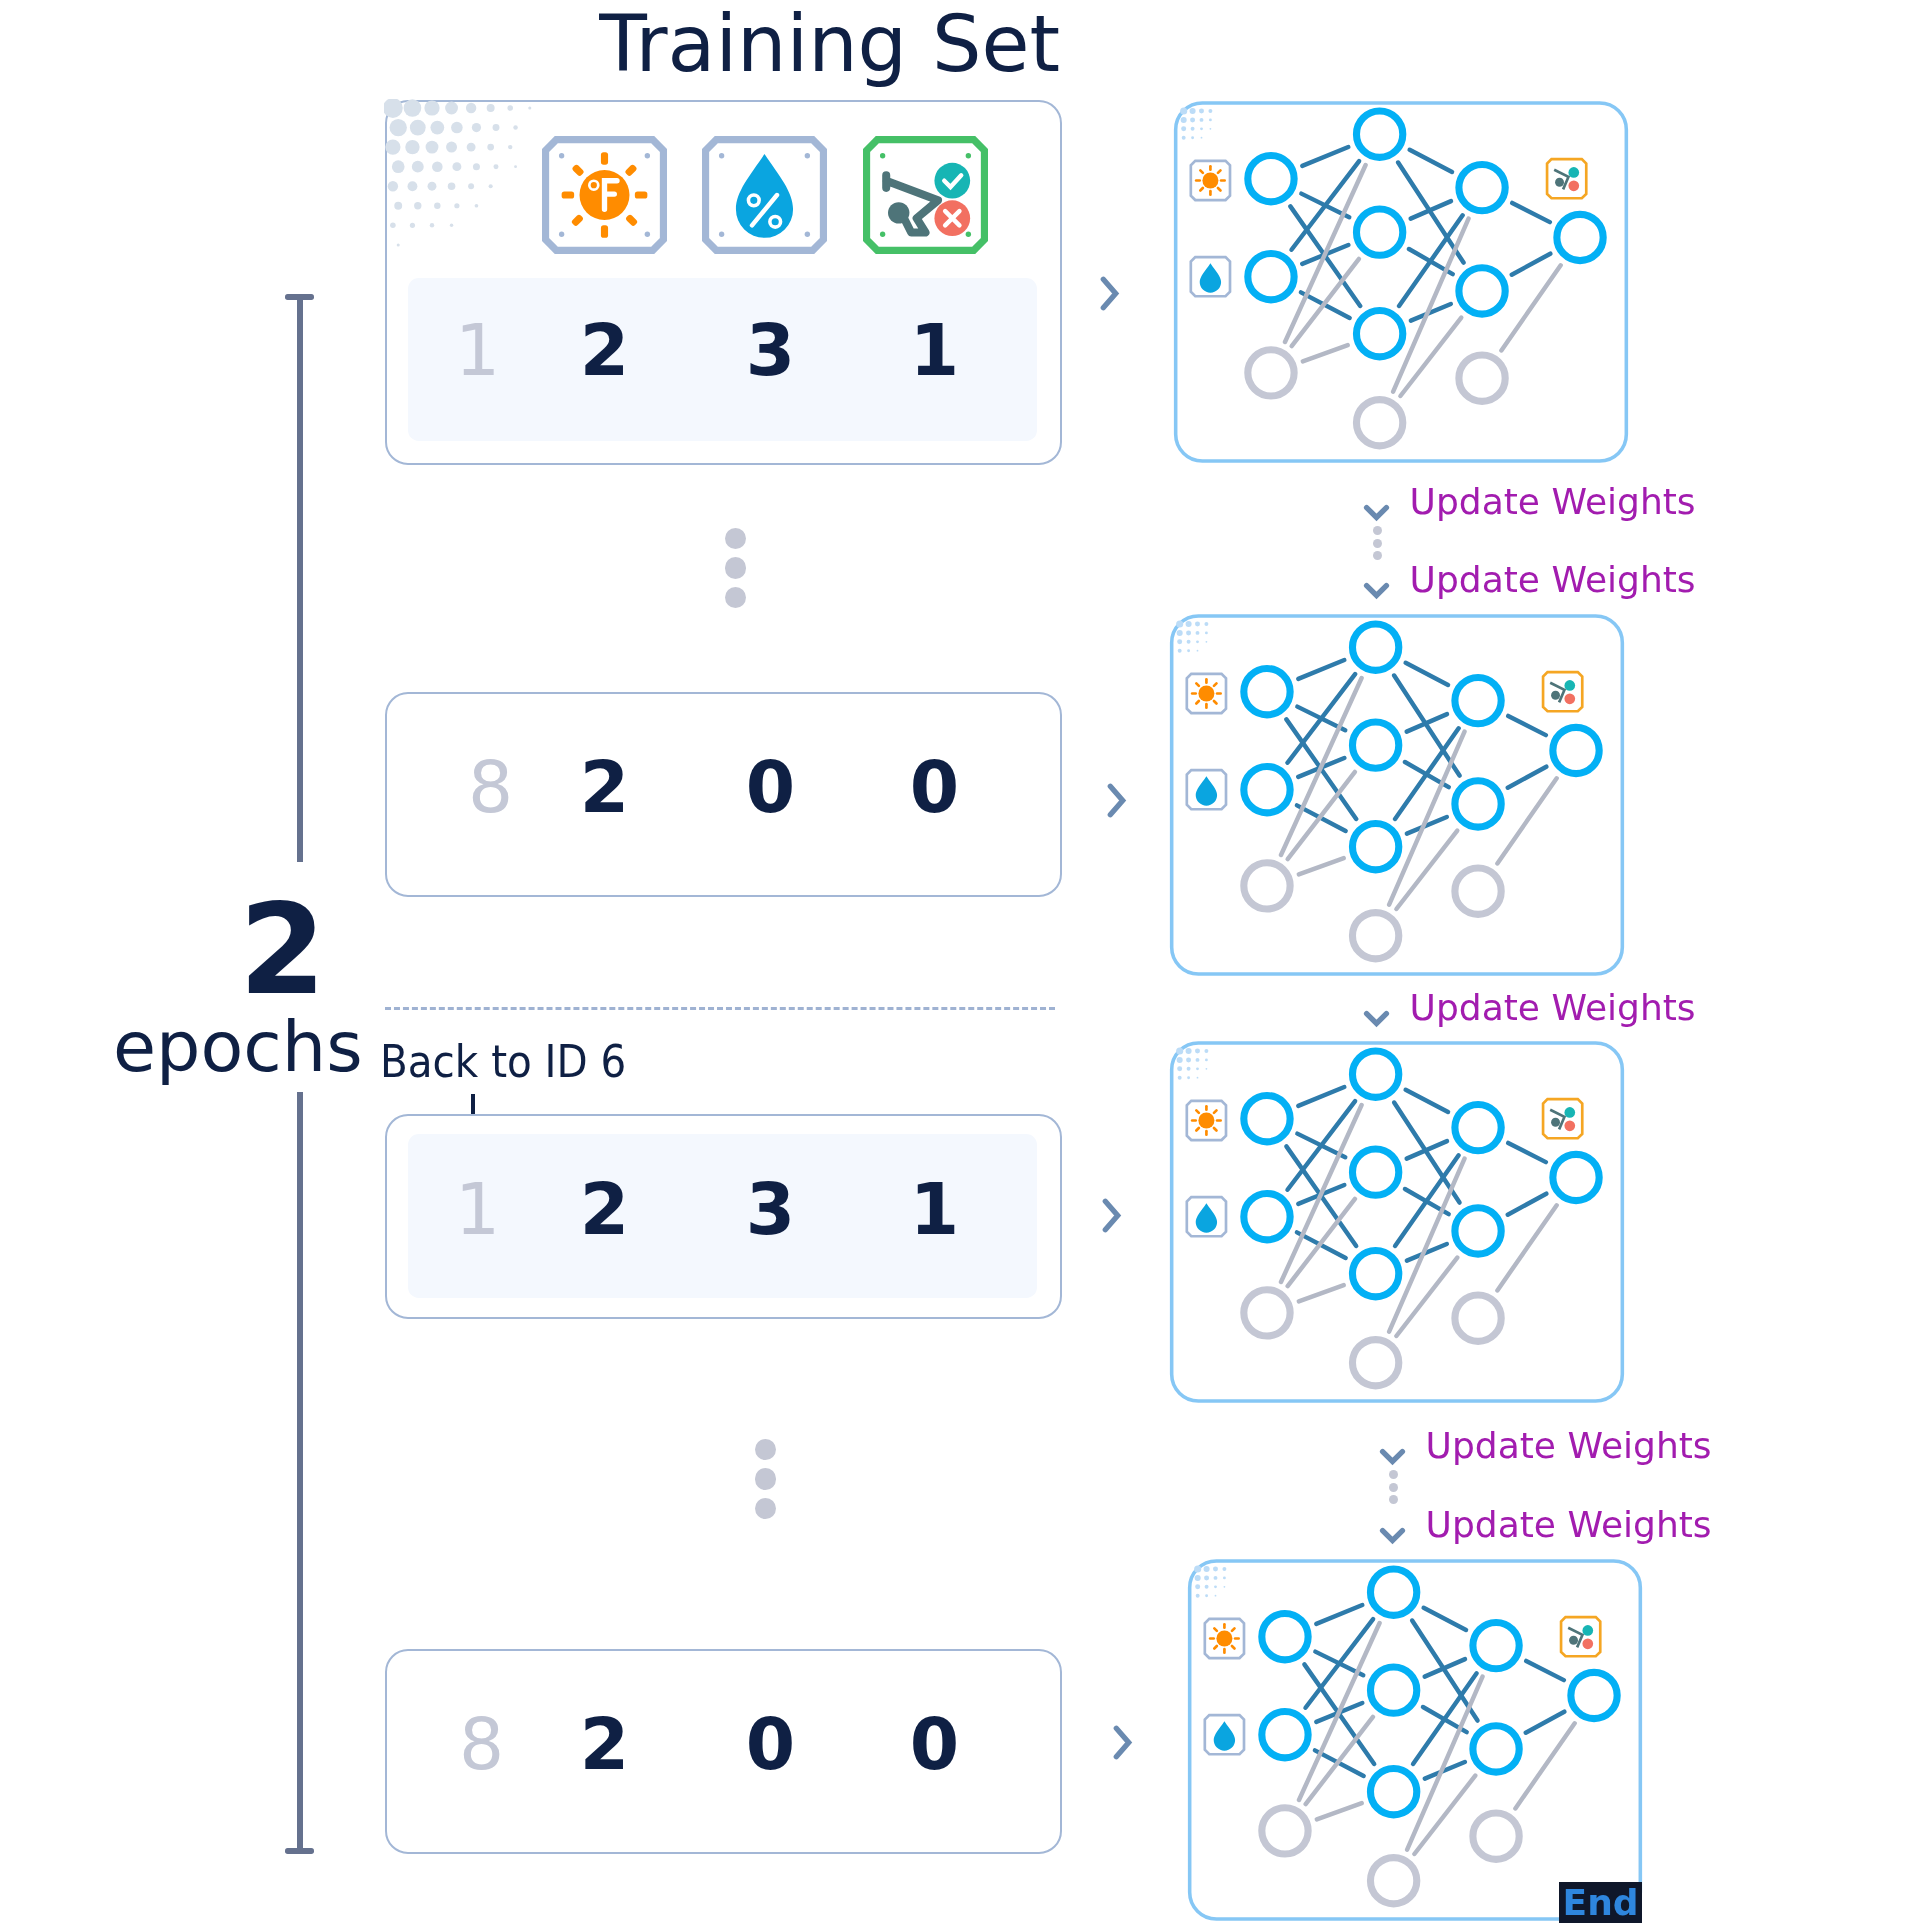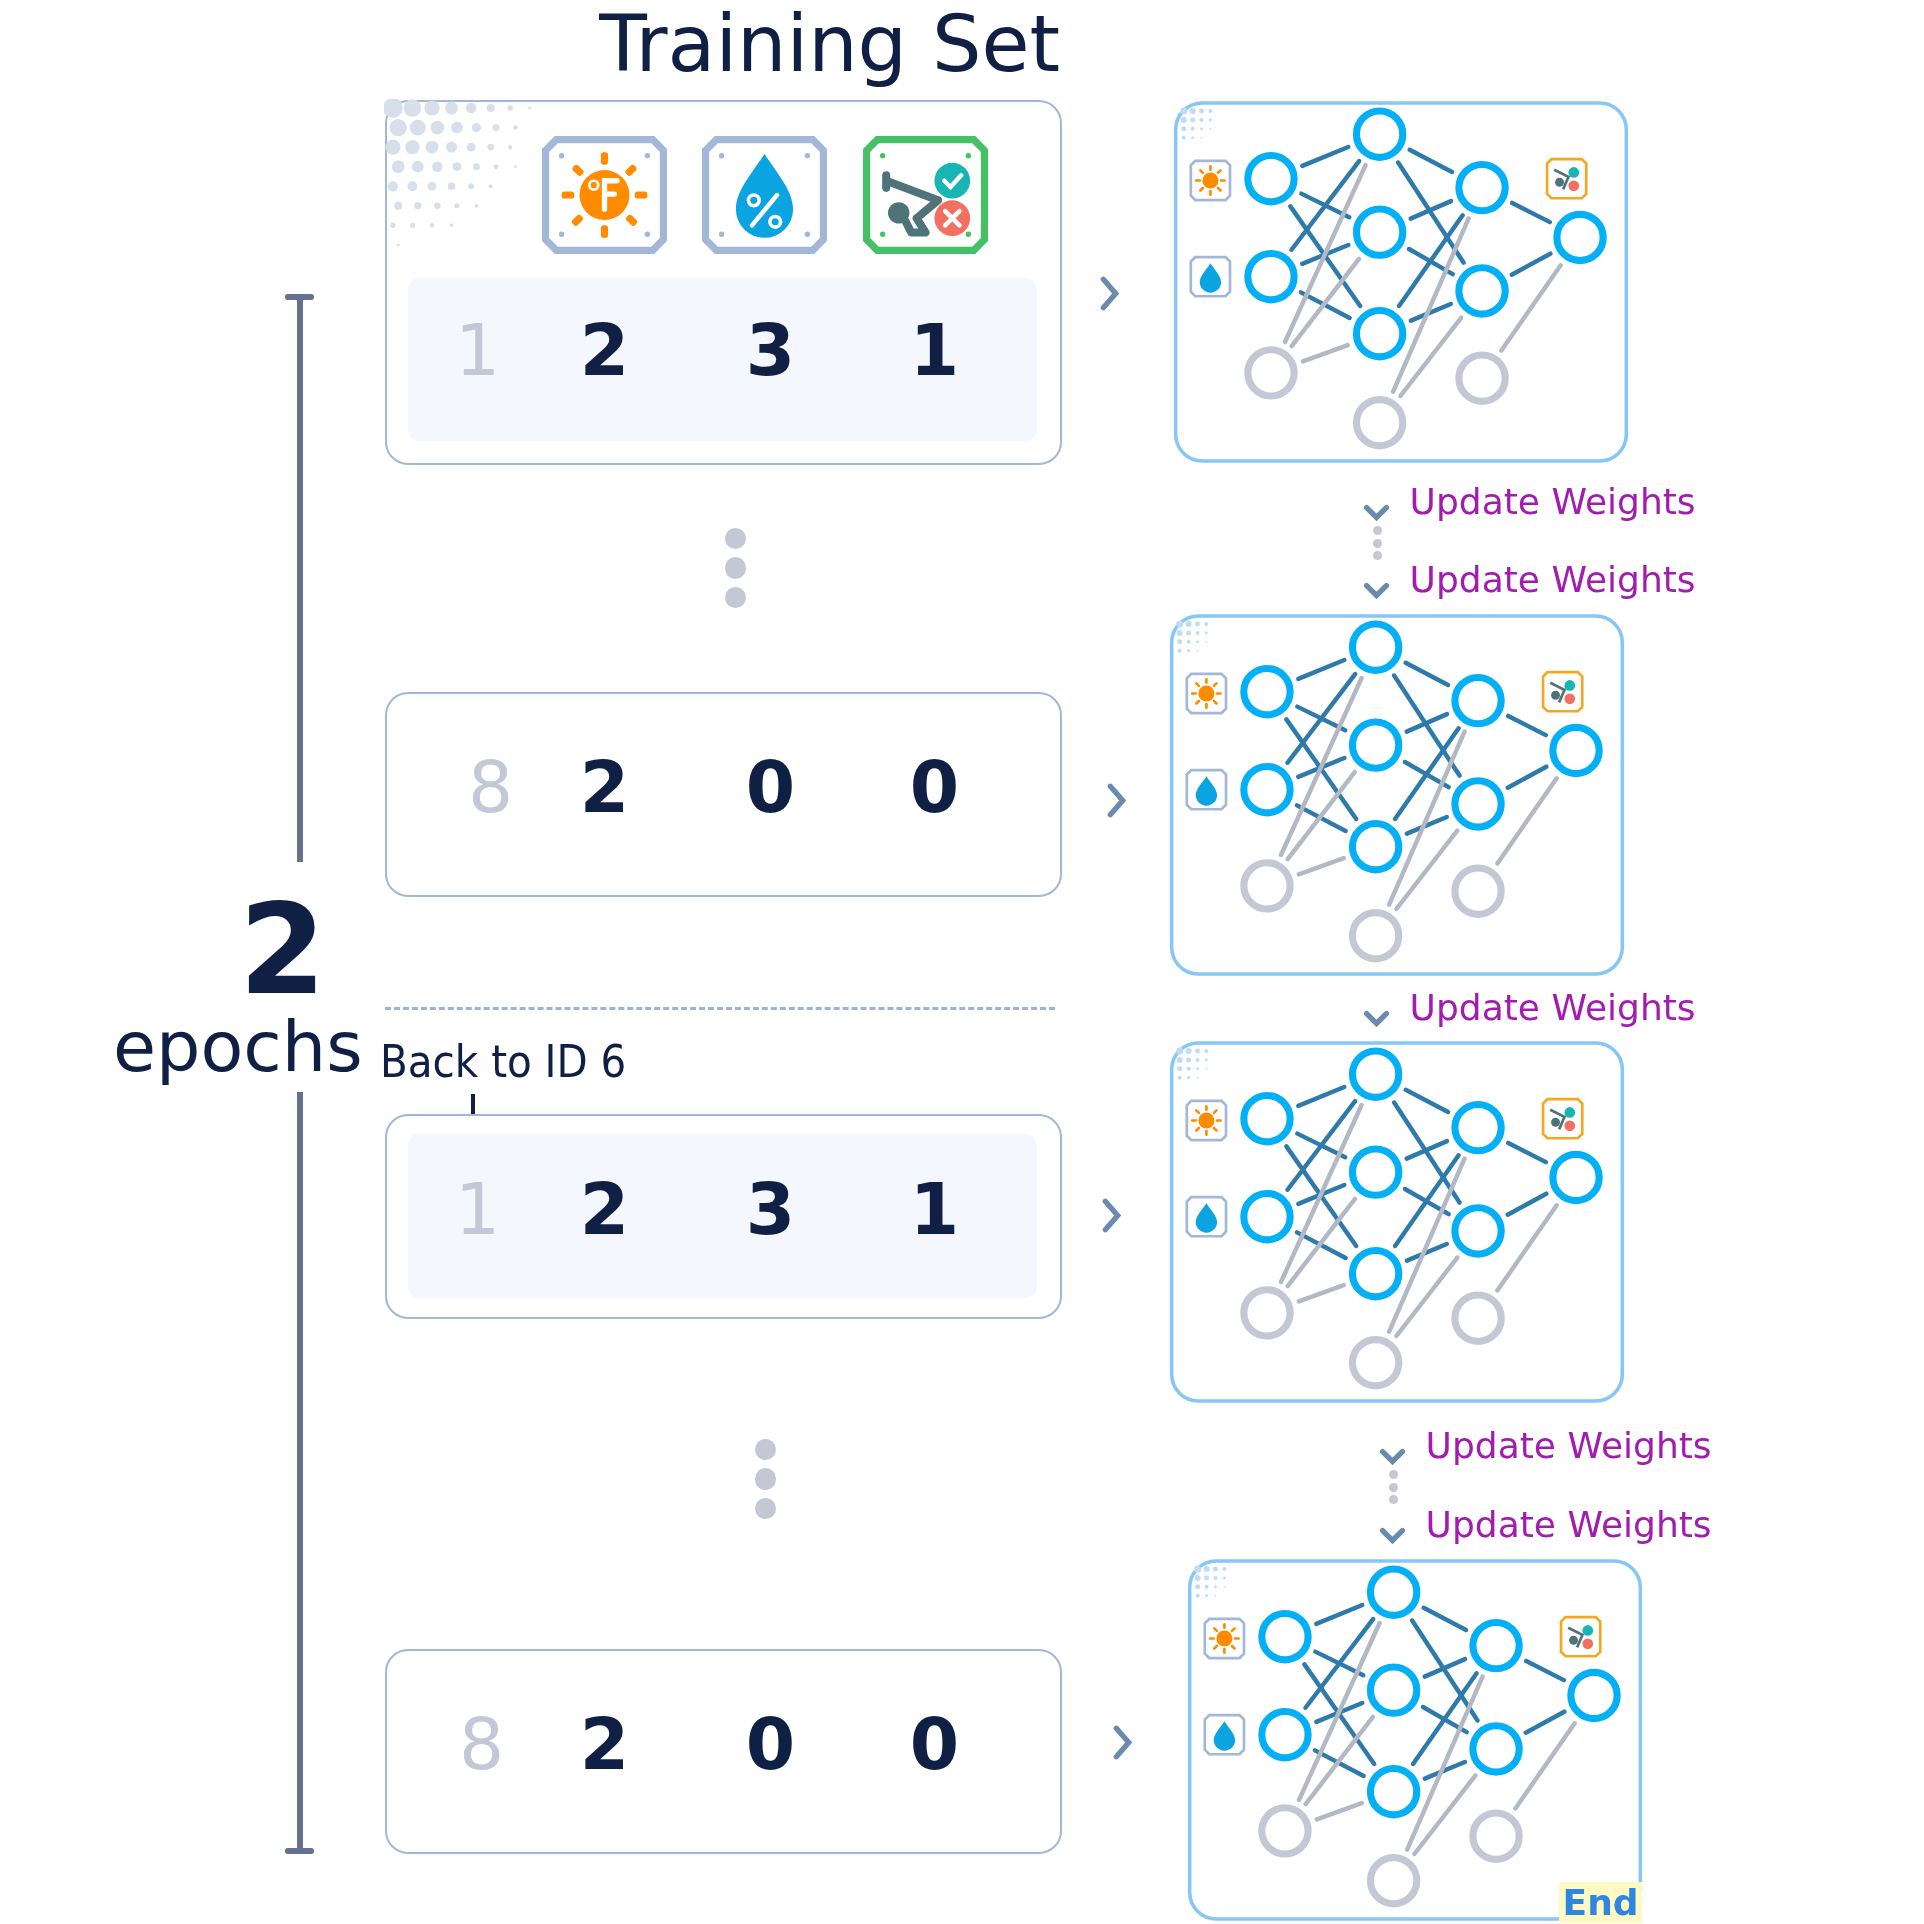--- a/index.html
+++ b/index.html
@@ -20,21 +20,21 @@
   .upd svg { margin-right:19.6px; }
   .vdots { position:absolute; width:9px; }
   .vdots span { display:block; width:9px; height:9px; border-radius:50%; background:#c4c7d4; margin-bottom:3.6px; }
   .bracket-line { position:absolute; background:#65718e; width:6.2px; }
   .bracket-cap { position:absolute; background:#65718e; height:6.2px; width:28.5px; border-radius:2.7px; }
   .epochs-num { position:absolute; font-size:125px; font-weight:bold; color:#0f2044; line-height:125px; }
   .epochs-lbl { position:absolute; font-size:70px; color:#0f2044; line-height:80px; }
   .dashed { position:absolute; border-top:3.6px dashed #9fb2d2; }
   .back-lbl { position:absolute; font-size:45px; color:#0f2044; font-family:"DejaVu Sans Condensed","DejaVu Sans", sans-serif; }
   .pointer { position:absolute; width:3.6px; background:#0f2044; }
-  .end-lbl { position:absolute; font-size:36px; font-weight:bold; color:#2e86de; background:#fef9c3; padding:0 3.6px; }
+  .end-lbl { position:absolute; font-size:36px; font-weight:bold; color:#2e86de; background:#0f172a; padding:0 3.6px; }
 </style>
 </head>
 <body>
 
 <div class="abs title">Training Set</div>
 
 <div class="bracket-cap" style="left:285px;top:294px;"></div>
 <div class="bracket-line" style="left:297px;top:296px;height:566px;"></div>
 <div class="epochs-num" style="left:239px;top:887px;">2</div>
 <div class="epochs-lbl" style="left:70px;top:1007px;margin-left:43px;">epochs</div>

